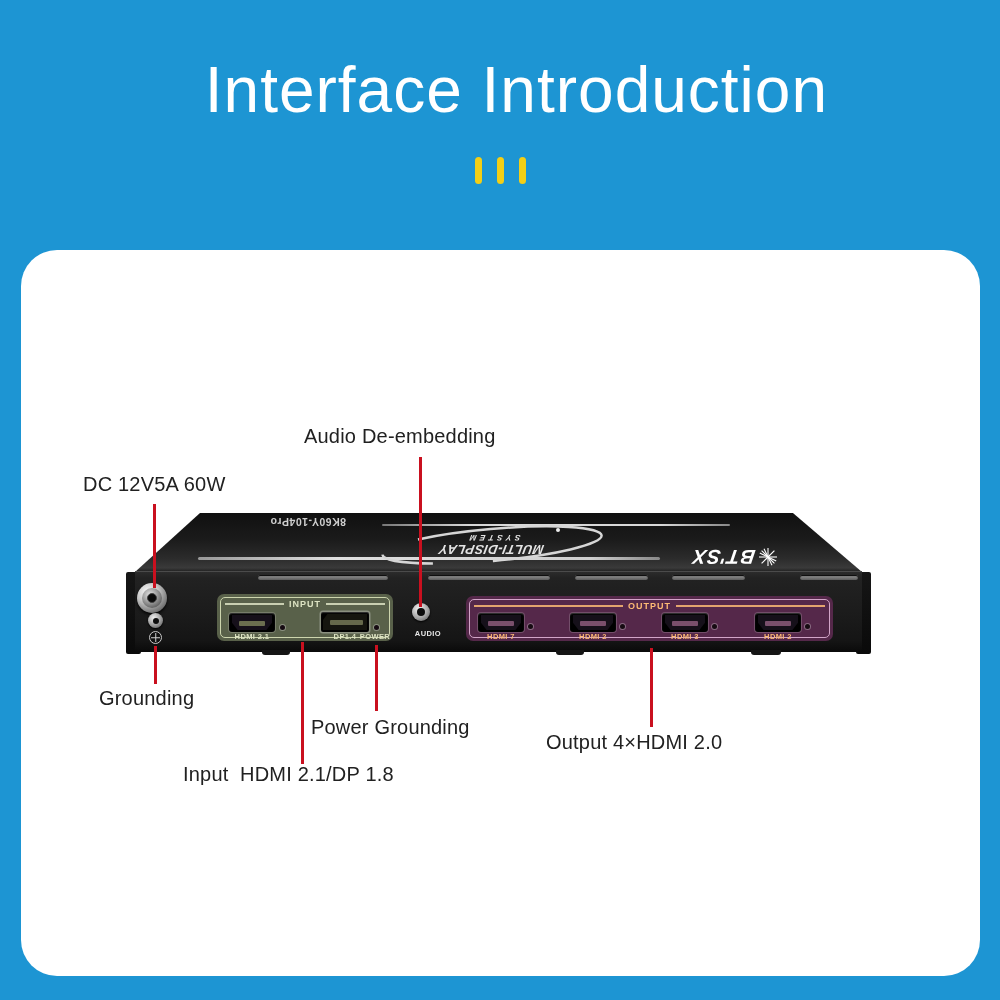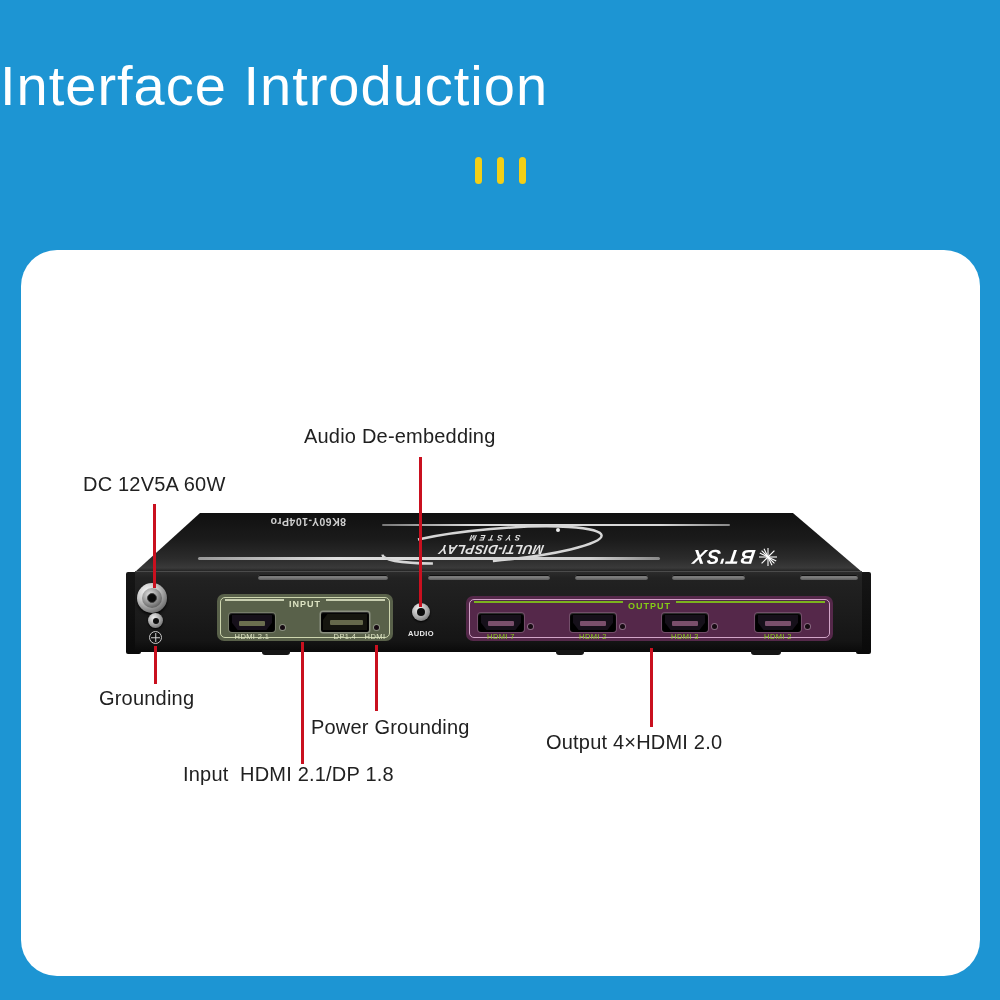--- a/index.html
+++ b/index.html
@@ -6,22 +6,22 @@
     --blue:#1d95d3; --yellow:#f3cf16; --red:#c9101f;
     --green-bg:#59614a; --green-line:#cdd5ae;
     --purple-bg:#55284a; --purple-line:#d2a5c8;
     --label:#212121;
   }
   *{margin:0;padding:0;box-sizing:border-box}
   html,body{width:1000px;height:1000px;overflow:hidden}
   body{font-family:"Liberation Sans",sans-serif;background:var(--blue);position:relative}
 
   
-  .title{position:absolute;top:55px;left:0;width:828px;text-align:left;
-    color:#fff;font-size:56px;font-weight:400;letter-spacing:1px;line-height:1.1}
+  .title{position:absolute;top:55px;left:0;width:828px;text-align:right;
+    color:#fff;font-size:64px;font-weight:400;letter-spacing:1px;line-height:1.1}
   .dashes{position:absolute;top:157px;left:0;width:1000px;display:flex;justify-content:center;gap:15px}
   .dash{width:7px;height:27px;border-radius:4px;background:var(--yellow)}
 
   
   .card{position:absolute;left:21px;top:250px;width:959px;height:726px;background:#fff;border-radius:36px}
 
   
   .device{position:absolute;inset:0}
   .top-face{position:absolute;left:135px;top:513px;width:727px;height:59px;
     clip-path:polygon(8.94% 0,90.5% 0,100% 100%,0 100%);
@@ -65,41 +65,41 @@
   .gnd-screw::before,.gnd-screw::after{content:"";position:absolute;background:#cfcfcf}
   .gnd-screw::before{left:50%;top:1px;bottom:1px;width:1.5px;transform:translateX(-50%)}
   .gnd-screw::after{top:50%;left:1px;right:1px;height:1.5px;transform:translateY(-50%)}
 
   
   .io-panel{position:absolute;border-radius:7px;padding:3px}
   .io-border{width:100%;height:100%;border-radius:5px;border:1.5px solid;position:relative}
   .in-panel{left:217px;top:594px;width:176px;height:47px;background:var(--green-bg)}
   .in-panel .io-border{border-color:var(--green-line);color:#dde3c3}
   .out-panel{left:466px;top:596px;width:367px;height:45px;background:var(--purple-bg)}
-  .out-panel .io-border{border-color:var(--purple-line);color:#84cc16}
-  .phead{position:absolute;left:4px;right:4px;top:1px;display:flex;align-items:flex-start;gap:5px;
+  .out-panel .io-border{border-color:var(--purple-line);color:#fdba74}
+  .phead{position:absolute;left:4px;right:4px;top:1px;display:flex;align-items:center;gap:5px;
     font-size:9px;font-weight:bold;letter-spacing:1px}
   .phead .hl{flex:1;height:1.5px;background:currentColor;opacity:.85}
-  .plabel{position:absolute;font-size:7.5px;font-weight:normal;letter-spacing:.4px;text-align:center;white-space:nowrap}
+  .plabel{position:absolute;font-size:7.5px;font-weight:bold;letter-spacing:.4px;text-align:center;white-space:nowrap}
 
   .hdmi{position:absolute;width:46px;height:19px;background:#000;border-radius:3px;
     box-shadow:0 0 0 1px rgba(255,255,255,.18),inset 0 1px 1px rgba(255,255,255,.2)}
   .hdmi i{position:absolute;inset:2px 3px;background:#16101a;clip-path:polygon(0 0,100% 0,100% 52%,86% 100%,14% 100%,0 52%)}
   .hdmi b{position:absolute;left:22%;right:22%;top:40%;height:26%;border-radius:1px}
   .hdmi.in b{background:#6b6e4f}.hdmi.out b{background:#7a4f6c}
   .dp{position:absolute;width:48px;height:20px;background:#000;border-radius:2px;
     box-shadow:0 0 0 1.5px rgba(255,255,255,.3),inset 0 1px 1px rgba(255,255,255,.2)}
   .dp i{position:absolute;inset:2px;background:#15150f;clip-path:polygon(10% 0,100% 0,100% 100%,0 100%,0 38%)}
   .dp b{position:absolute;left:18%;right:12%;top:40%;height:25%;background:#66694b;border-radius:1px}
   .led{position:absolute;width:5px;height:5px;border-radius:50%;background:#160b12;box-shadow:0 0 0 1px rgba(255,255,255,.3)}
 
   .audio-jack{position:absolute;left:412px;top:603px;width:18px;height:18px;border-radius:50%;
     background:radial-gradient(circle at 38% 32%,#f2f2f2,#a5a5a5 55%,#4d4d4d);box-shadow:0 1px 2px #000}
   .audio-jack i{position:absolute;inset:5px;border-radius:50%;background:#0c0c0c}
-  .audio-lab{position:absolute;left:401px;top:629px;width:40px;text-align:center;
+  .audio-lab{position:absolute;left:401px;top:629px;width:40px;text-align:right;
     font-size:7.5px;font-weight:bold;letter-spacing:.4px;color:#e8e8e8}
 
   
   .cline{position:absolute;width:3px;background:var(--red)}
   .clabel{position:absolute;font-size:20px;color:var(--label);white-space:pre;letter-spacing:.2px}
 </style>
 </head>
 <body>
 
 <div class="title">Interface Introduction</div>
@@ -180,21 +180,21 @@
           <b></b>
         </div>
       <span class="led" style="left:59px;top:27px"></span>
       <div class="dp" style="left:100px;top:14px">
           <i></i>
           <b></b>
         </div>
       <span class="led" style="left:153px;top:27px"></span>
       <div class="plabel" style="left:8px;top:34px;width:46px">HDMI 2.1</div>
       <div class="plabel" style="left:100px;top:34px;width:48px">DP1.4</div>
-      <div class="plabel" style="left:136px;top:34px;width:36px">HDMI</div>
+      <div class="plabel" style="left:136px;top:34px;width:36px">POWER</div>
     </div>
   </div>
 
   <div class="audio-jack">
       <i></i>
     </div>
   <div class="audio-lab">AUDIO</div>
 
   <div class="io-panel out-panel">
     <div class="io-border">

